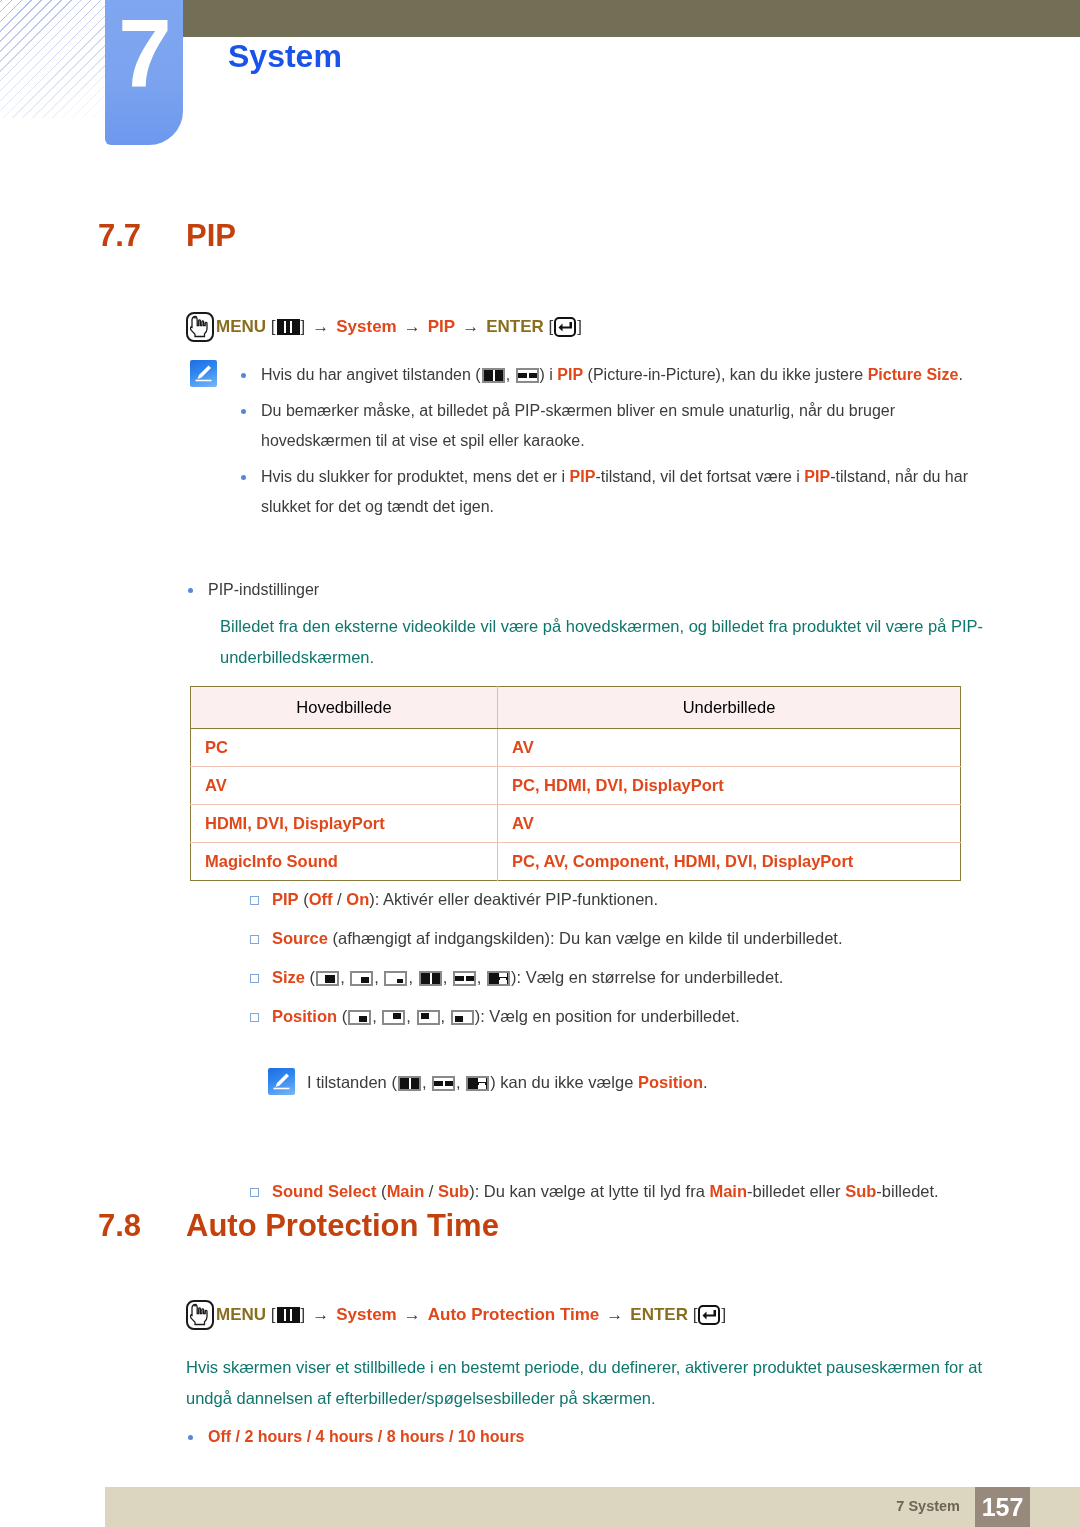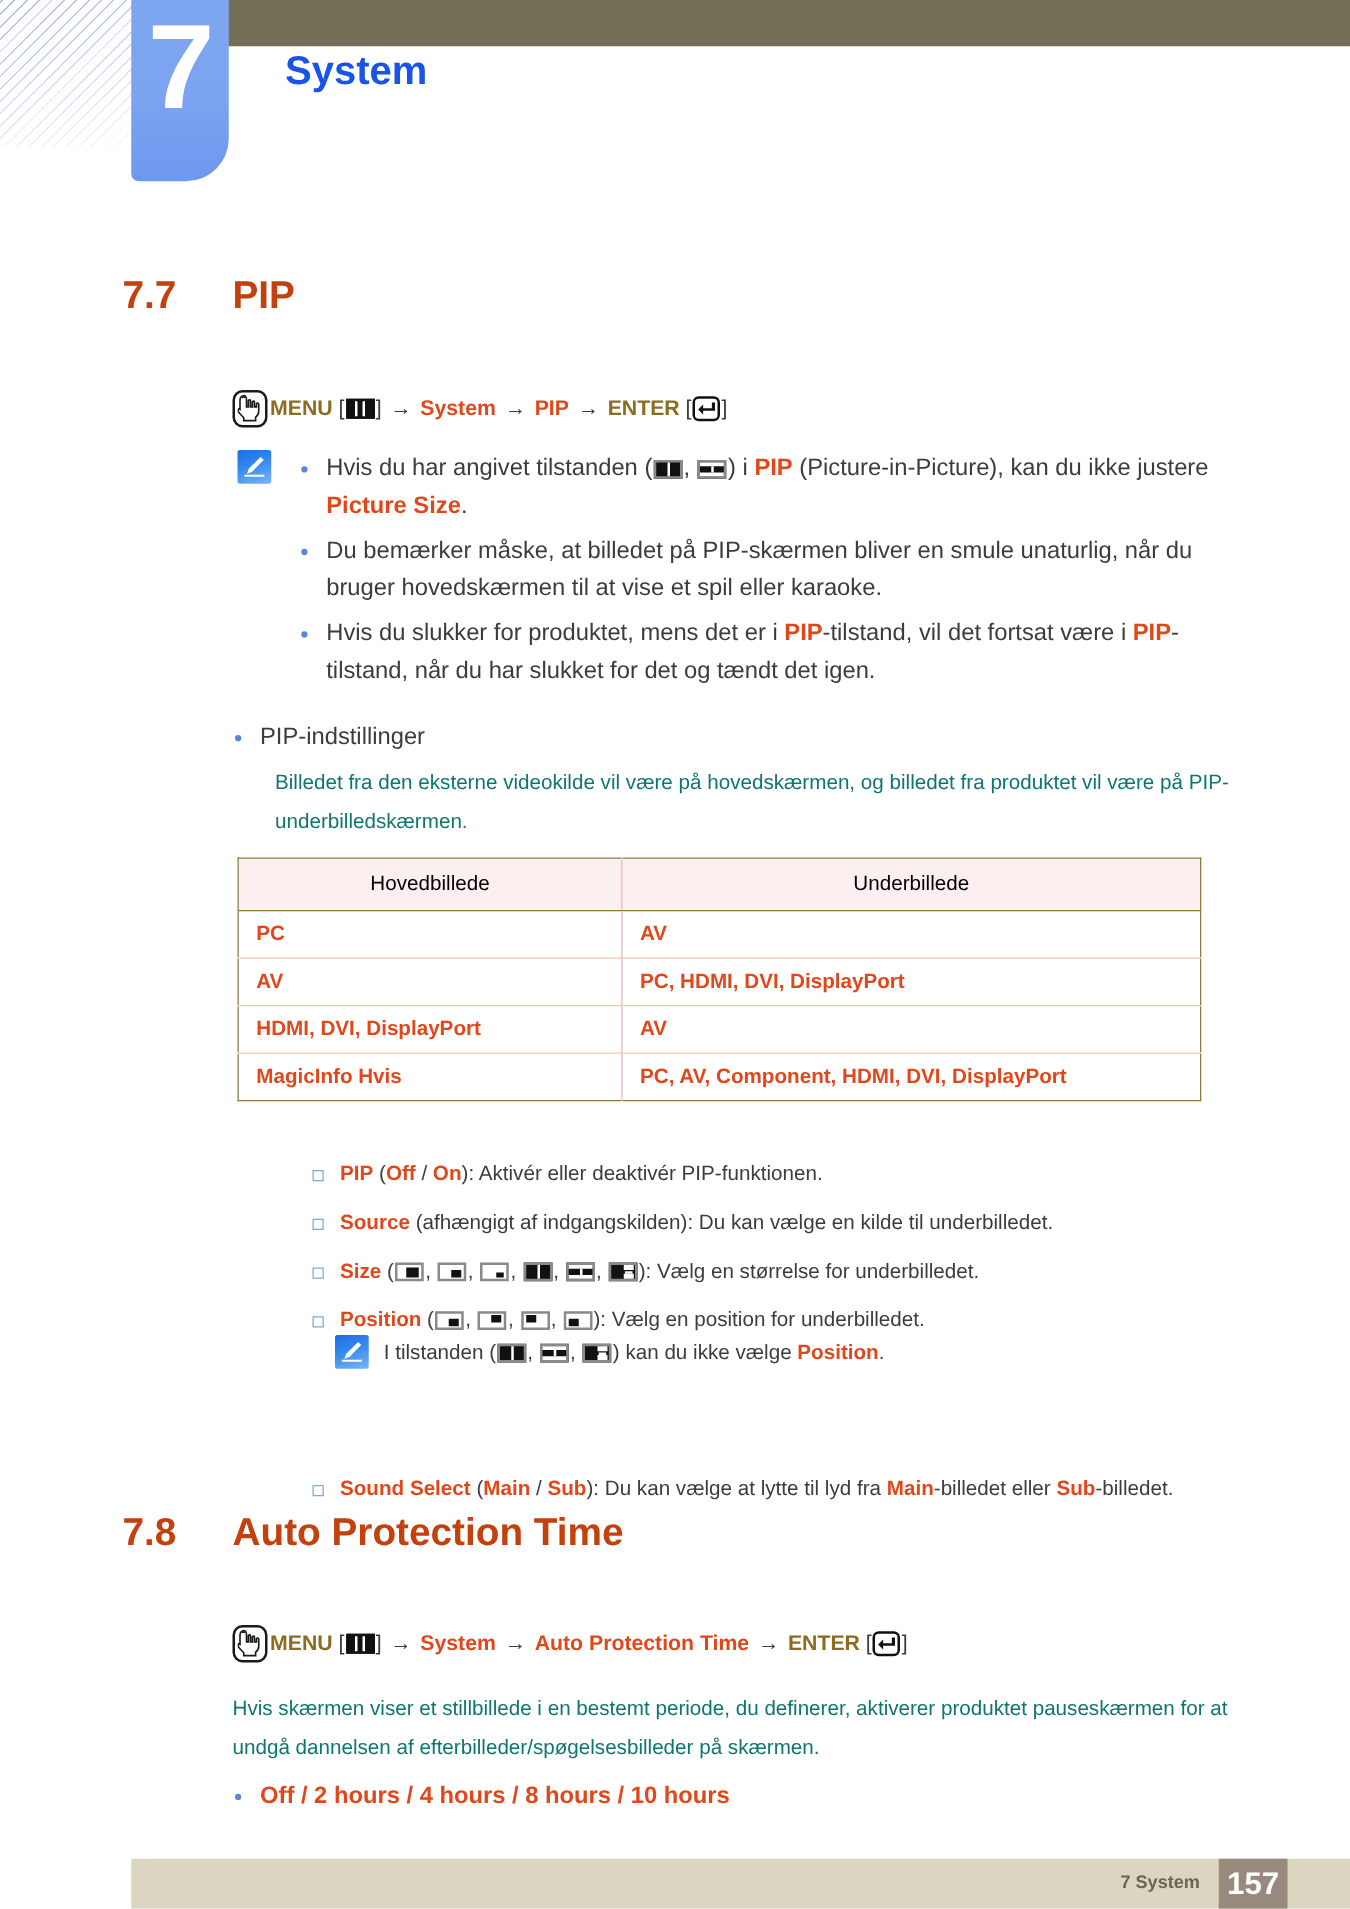--- a/index.html
+++ b/index.html
@@ -101,21 +101,21 @@
   }
   .note-icon .pen {
     position:absolute; left:4px; top:4px; width:19px; height:19px;
   }
 
   
   .block { position:absolute; }
 
   ul.bul { list-style:none; margin:0; padding:0; }
   li.bullet {
-    position:relative; padding-left:32px; font-size:19px; line-height:30px;
+    position:relative; padding-left:32px; font-size:16px; line-height:30px;
     color:#3c3c3c; margin-bottom:6px;
   }
   li.bullet::before {
     content:""; position:absolute; left:12px; top:13px;
     width:5px; height:5px; background:#5a86d8; border-radius:50%;
   }
   li.sqbullet {
     position:relative; padding-left:34px; font-size:16.5px; line-height:31px;
     color:#3c3c3c; margin-bottom:8px;
   }
@@ -266,28 +266,28 @@
         </tr>
         <tr>
           <td class="c1">AV</td>
           <td>PC, HDMI, DVI, DisplayPort</td>
         </tr>
         <tr>
           <td class="c1">HDMI, DVI, DisplayPort</td>
           <td>AV</td>
         </tr>
         <tr>
-          <td class="c1">MagicInfo Hvis</td>
+          <td class="c1">MagicInfo Sound</td>
           <td>PC, AV, Component, HDMI, DVI, DisplayPort</td>
         </tr>
       </tbody>
     </table>
   </div>
 
-  <div class="block" style="left:238px; top:764px; width:790px;">
+  <div class="block" style="left:238px; top:724px; width:790px;">
     <ul class="bul">
       <li class="sqbullet">
         <span class="org">PIP</span><span class="plain"> (</span><span class="org">Off</span><span class="plain"> / </span><span class="org">On</span><span class="plain">): Aktivér eller deaktivér PIP-funktionen.</span>
       </li>
       <li class="sqbullet">
         <span class="org">Source</span><span class="plain"> (afhængigt af indgangskilden): Du kan vælge en kilde til underbilledet.</span>
       </li>
       <li class="sqbullet">
         <span class="org">Size</span><span class="plain"> (</span><span class="pic"><span class="sub" style="right:2px;bottom:1px;width:10px;height:8px;"></span></span><span class="plain">, </span><span class="pic"><span class="sub" style="right:2px;bottom:1px;width:8px;height:6px;"></span></span><span class="plain">, </span><span class="pic"><span class="sub" style="right:2px;bottom:1px;width:6px;height:4px;"></span></span><span class="plain">, </span><span class="pic dark"><span class="white" style="left:9px;top:0;width:2px;bottom:0;"></span></span><span class="plain">, </span><span class="pic dark"><span class="white" style="left:0;top:0;right:0;height:3px;"></span><span class="white" style="left:0;bottom:0;right:0;height:3px;"></span><span class="white" style="left:9px;top:3px;width:2px;bottom:3px;"></span></span><span class="plain">, </span><span class="pic dark"><span class="white" style="right:1px;top:0;width:8px;height:4px;"></span><span class="white" style="right:1px;bottom:0;width:8px;height:4px;"></span><span class="white" style="right:2px;top:5px;width:6px;height:2px;"></span></span><span class="plain">): Vælg en størrelse for underbilledet.</span>
       </li>

